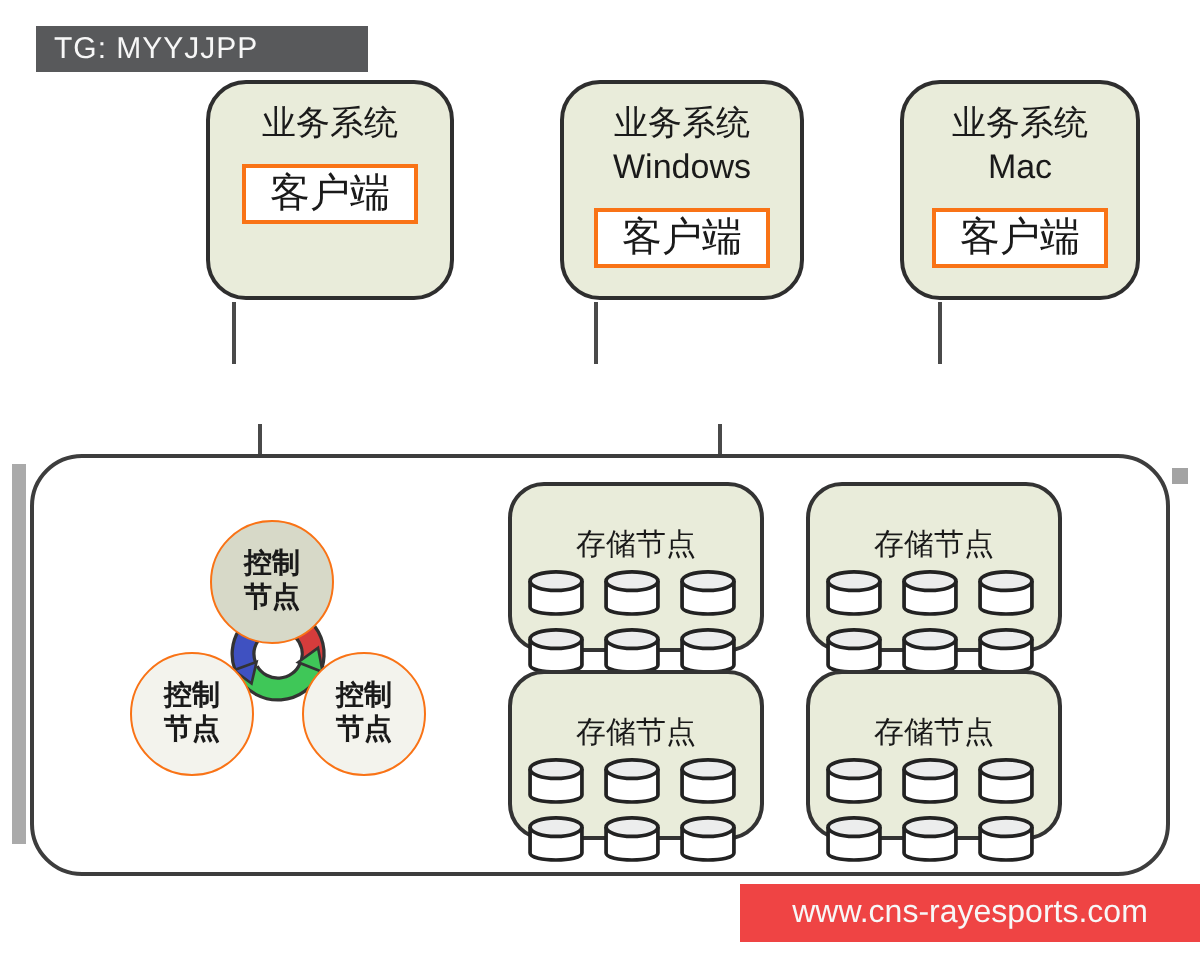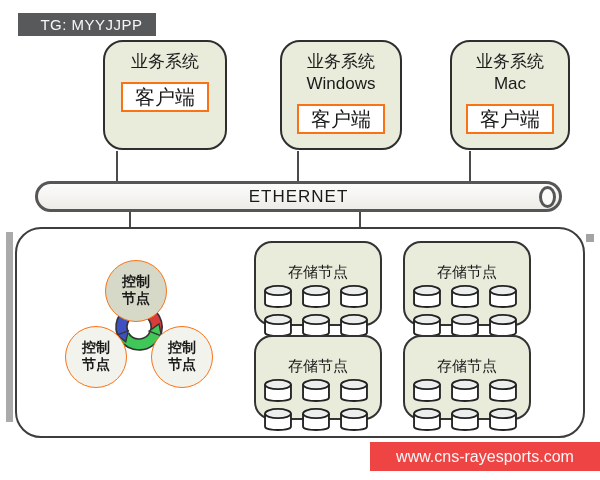--- a/index.html
+++ b/index.html
@@ -3,23 +3,23 @@
 <meta charset="utf-8">
 <style>
   * { margin:0; padding:0; box-sizing:border-box; }
   html,body { background:#ffffff; }
   .canvas {
     position:relative; width:600px; height:480px; overflow:hidden;
     background:#ffffff; font-family:"Liberation Sans","DejaVu Sans",sans-serif;
     color:#1a1a1a;
   }
   .tag-bar {
-    position:absolute; left:18px; top:13px; width:138px; height:23px;
+    position:absolute; left:18px; top:13px; width:166px; height:23px;
     background:#58595b; color:#f7f7f7; font-size:15px; line-height:23px;
-    padding-left:9px; letter-spacing:0.5px;text-align:center;
+    padding-left:9px; letter-spacing:0.5px;
   }
   .footer-bar {
     position:absolute; left:370px; top:442px; width:230px; height:29px;
     background:#ef4444; color:#f7f7f7; font-size:16px; line-height:29px;
     text-align:center;
   }
   .sys-box {
     position:absolute; top:40px; height:110px; background:#e9ecda;
     border:2.5px solid #2e2e2e; border-radius:20px; text-align:center;margin-left:40px;
   }
@@ -84,24 +84,20 @@
   <div class="sys-box" style="left:410px;width:120px;">
     <div class="sys-line first">业务系统</div>
     <div class="sys-line">Mac</div>
     <div class="client-box">客户端</div>
   </div>
 
   <div class="vline" style="left:116px;top:151px;height:31px;"></div>
   <div class="vline" style="left:297px;top:151px;height:31px;"></div>
   <div class="vline" style="left:469px;top:151px;height:31px;"></div>
 
-  <div class="pipe">
-    <span>ETHERNET</span>
-    <span class="pipe-end"></span>
-  </div>
 
   <div class="vline" style="left:129px;top:212px;height:16px;"></div>
   <div class="vline" style="left:359px;top:212px;height:16px;"></div>
 
   <div class="cluster-box"></div>
 
   <svg class="cycle-svg" width="70" height="62" viewBox="0 0 64 56">
 
     <path d="M30.6 12.1 A16 16 0 0 0 17.0 33.5" fill="none" stroke="#333" stroke-width="11.5"></path>
     <path d="M45.9 36.0 A16 16 0 0 0 32.6 12.0" fill="none" stroke="#333" stroke-width="11.5"></path>

